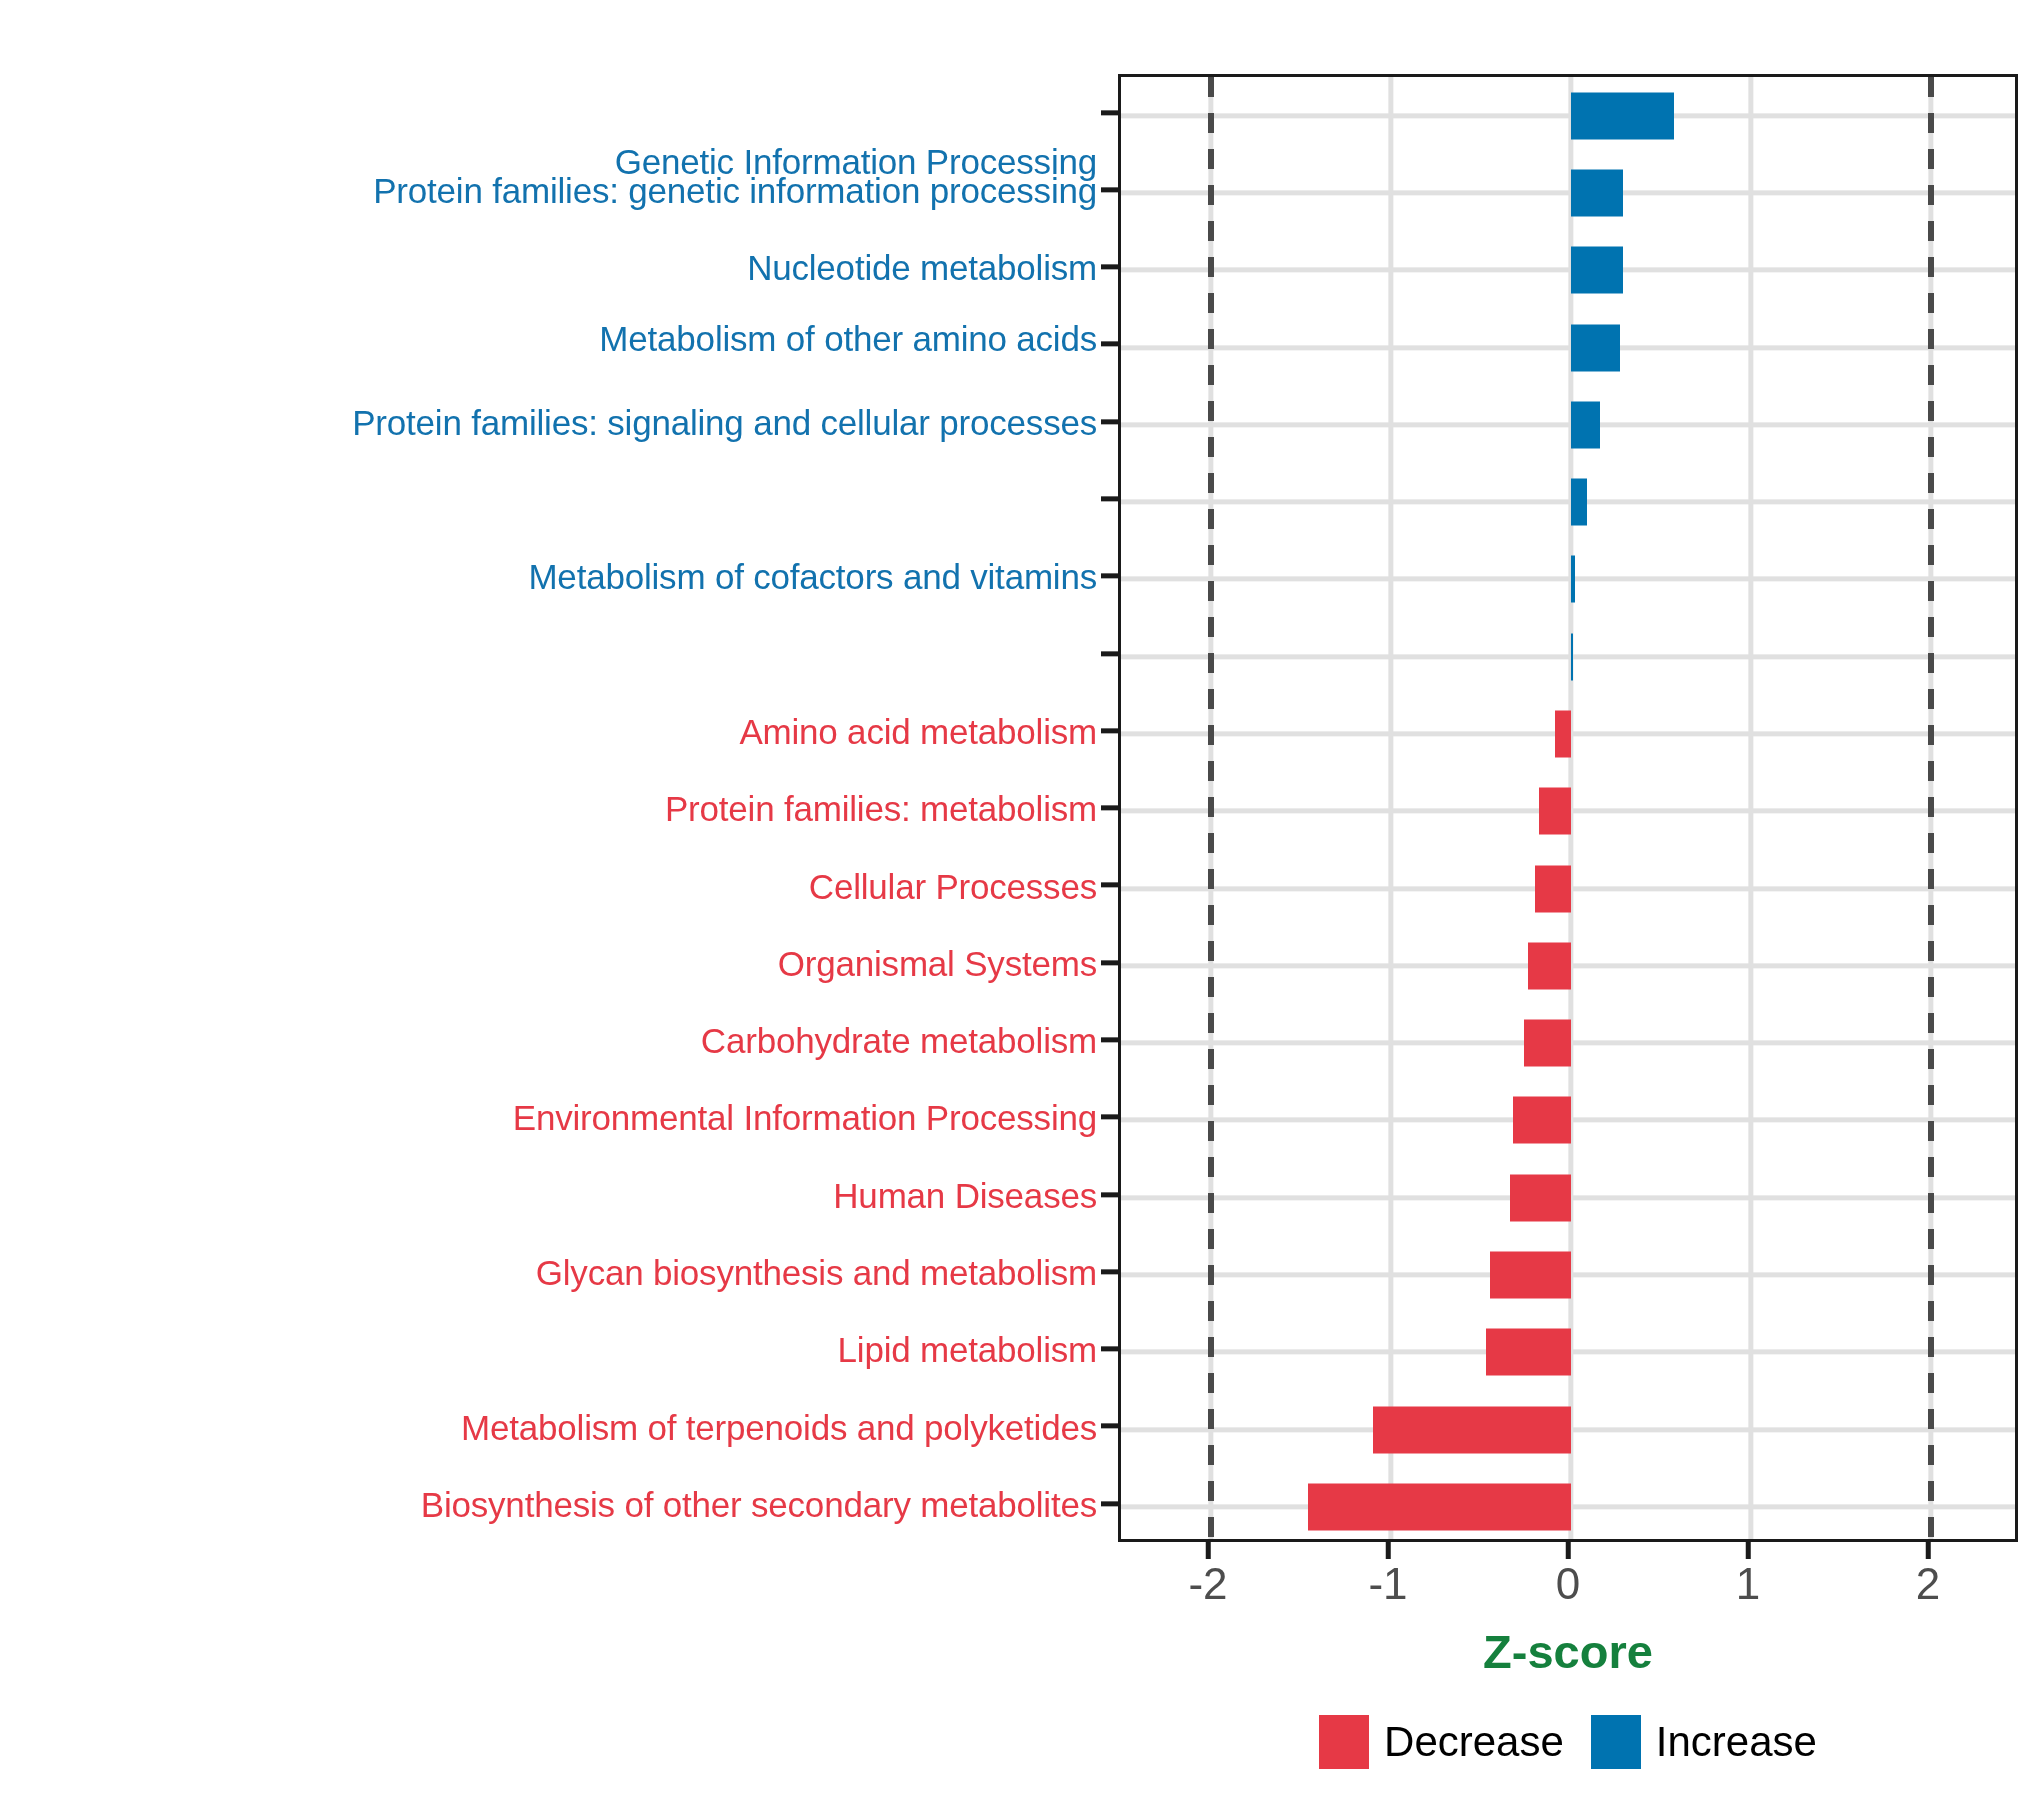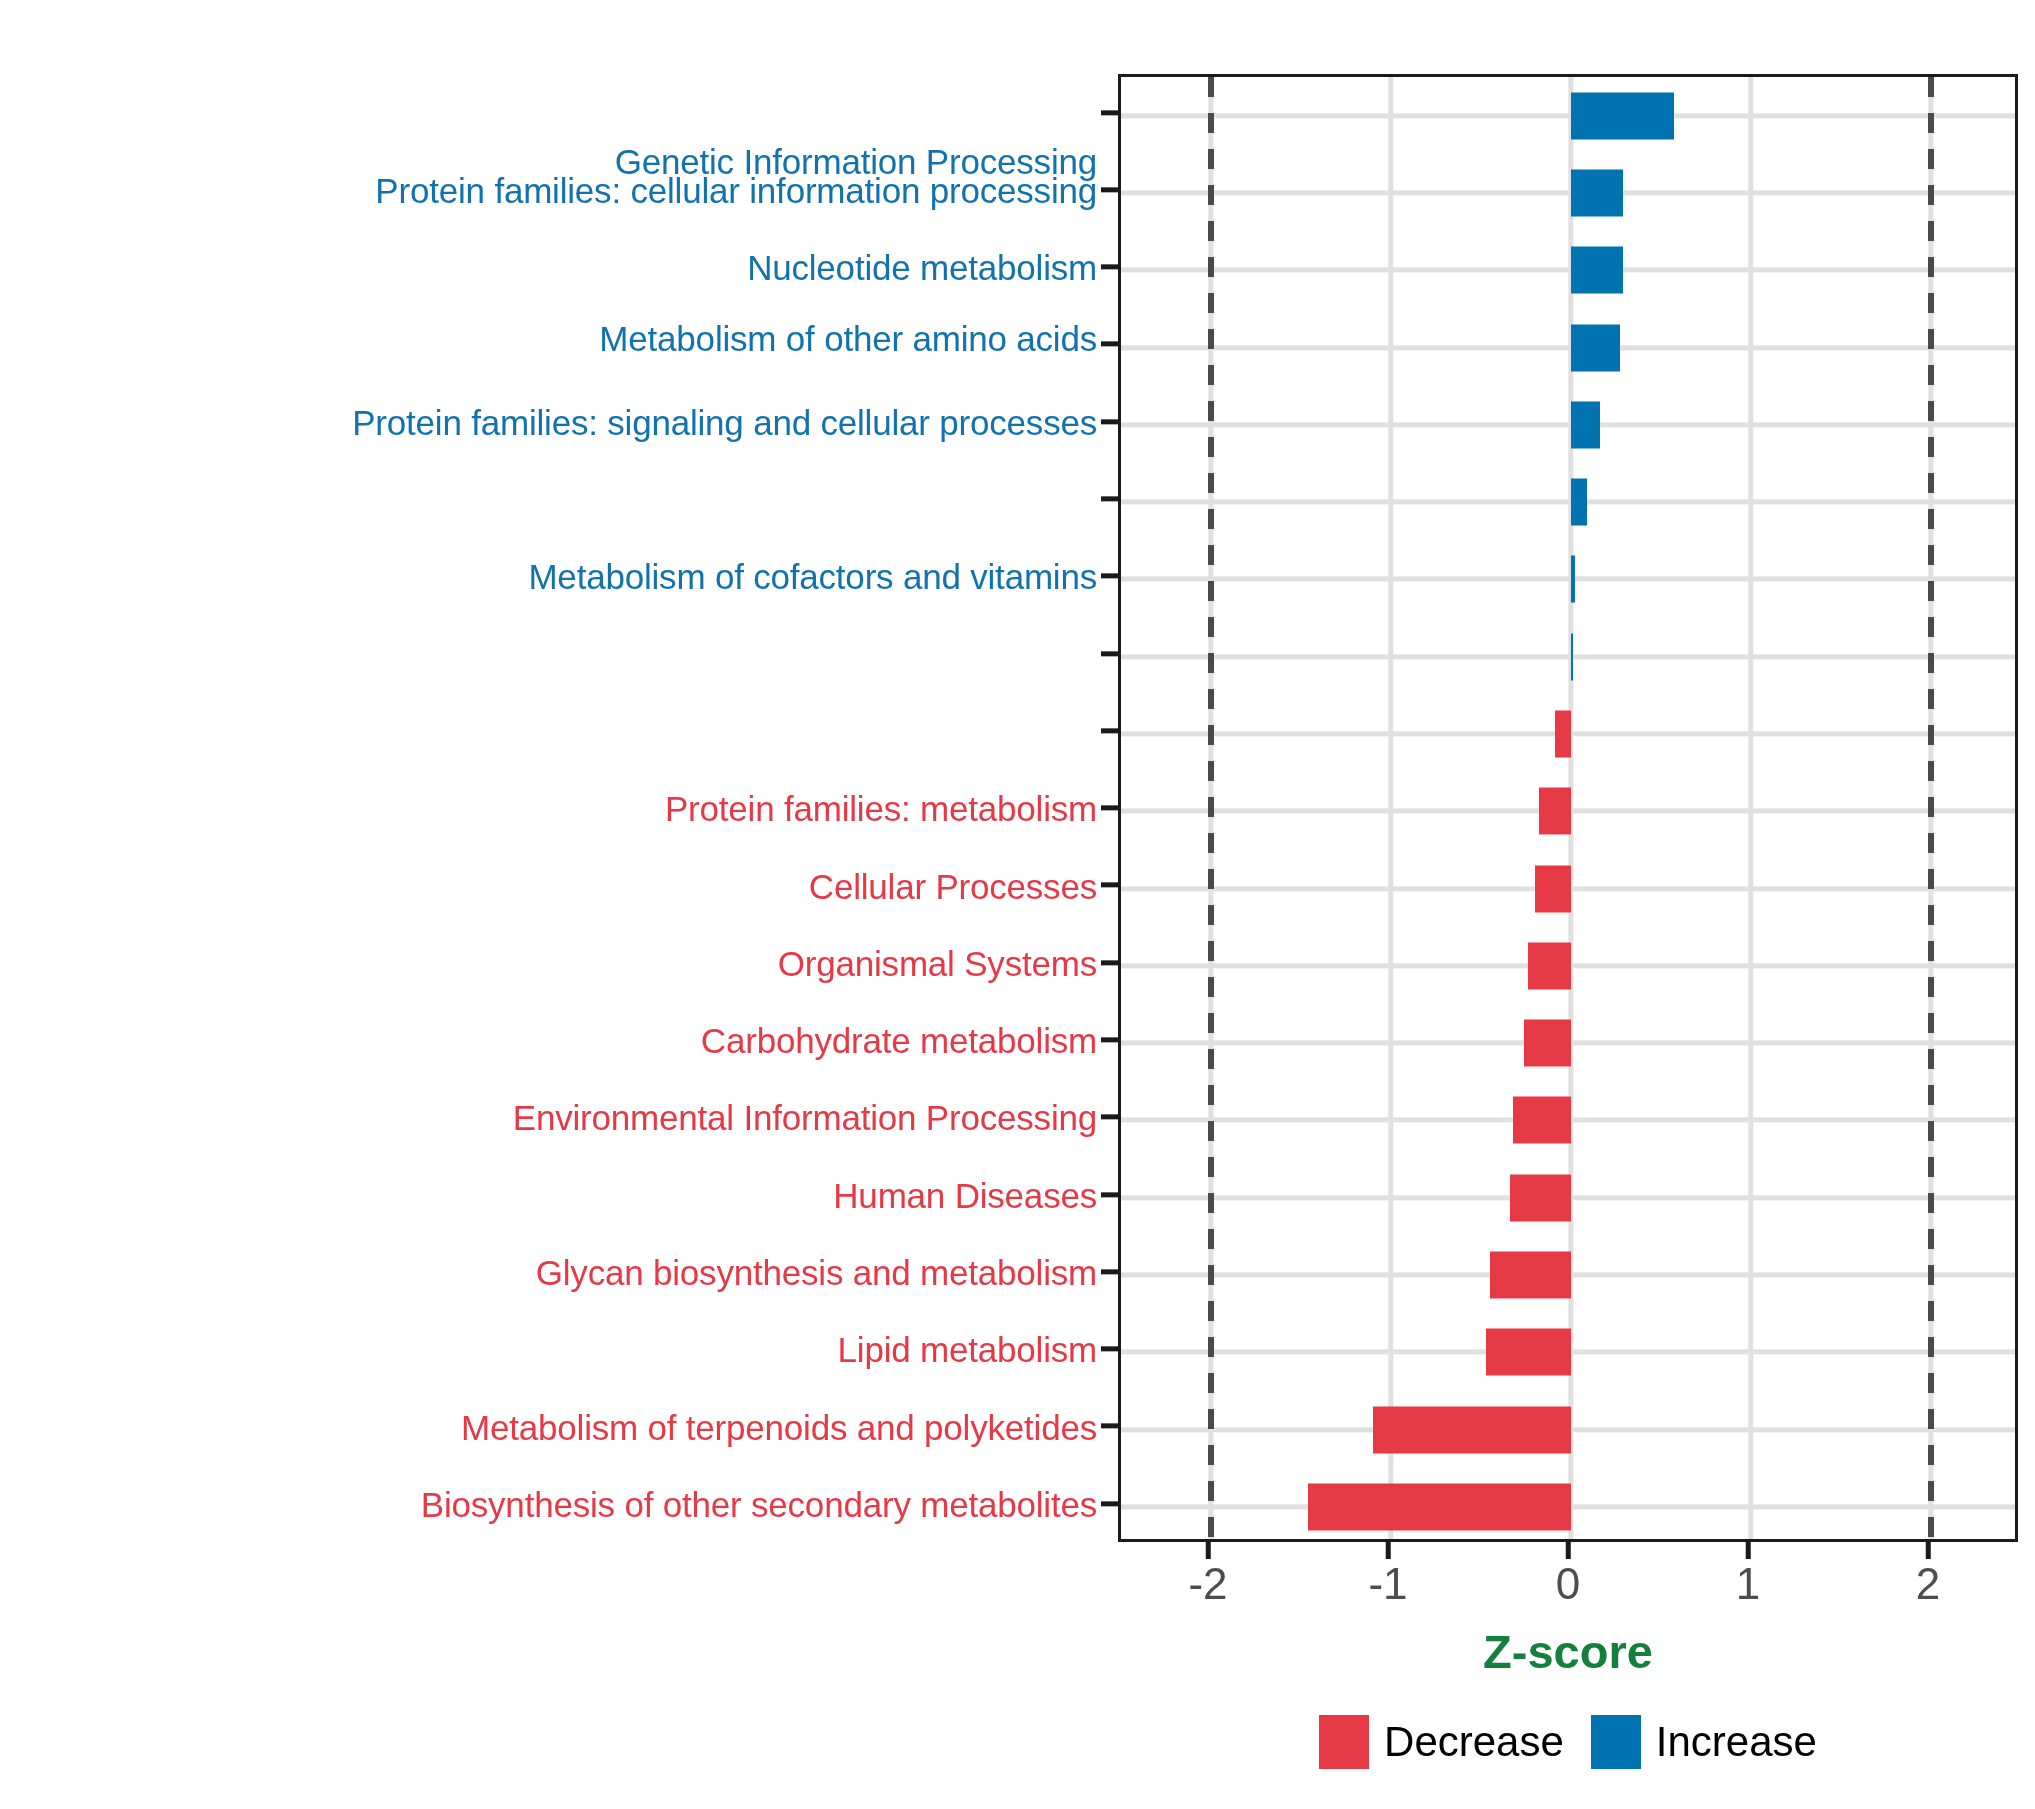--- a/index.html
+++ b/index.html
@@ -60,25 +60,26 @@
   .swatch{width:50px;height:54px;}
   .legtext{font-size:42px;color:#000;line-height:1;}
 </style>
 </head>
 <body>
 
 <div id="root">
 
   <div id="ylabels">
       <div class="ylabel inc" style="top: 39px; margin-top: 48px;">Genetic Information Processing</div>
-      <div class="ylabel inc" style="top: 116px;">Protein families: cellular information processing</div>
+      <div class="ylabel inc" style="top: 116px;">Protein families: genetic information processing</div>
       <div class="ylabel inc" style="top: 193px;">Nucleotide metabolism</div>
       <div class="ylabel inc" style="top: 264px;">Metabolism of other amino acids</div>
       <div class="ylabel inc" style="top: 348px;">Protein families: signaling and cellular processes</div>
       <div class="ylabel inc" style="top: 502px;">Metabolism of cofactors and vitamins</div>
+      <div class="ylabel dec" style="top: 657px;">Amino acid metabolism</div>
       <div class="ylabel dec" style="top: 734px;">Protein families: metabolism</div>
       <div class="ylabel dec" style="top: 812px;">Cellular Processes</div>
       <div class="ylabel dec" style="top: 889px;">Organismal Systems</div>
       <div class="ylabel dec" style="top: 966px;">Carbohydrate metabolism</div>
       <div class="ylabel dec" style="top: 1043px;">Environmental Information Processing</div>
       <div class="ylabel dec" style="top: 1121px;">Human Diseases</div>
       <div class="ylabel dec" style="top: 1198px;">Glycan biosynthesis and metabolism</div>
       <div class="ylabel dec" style="top: 1275px;">Lipid metabolism</div>
       <div class="ylabel dec" style="top: 1353px;">Metabolism of terpenoids and polyketides</div>
       <div class="ylabel dec" style="top: 1430px;">Biosynthesis of other secondary metabolites</div>

